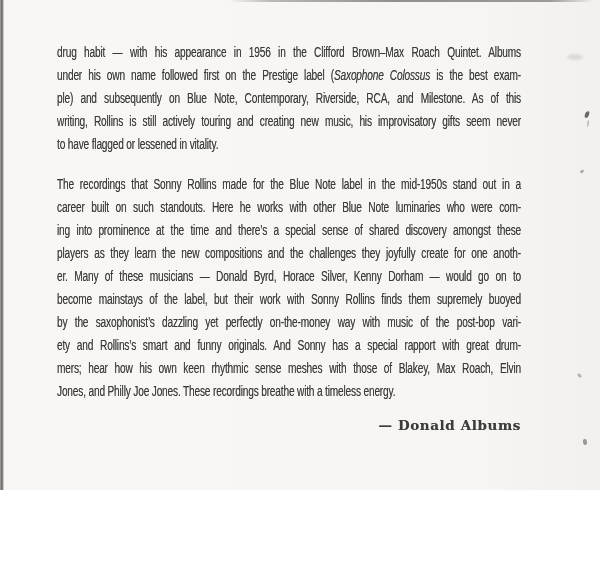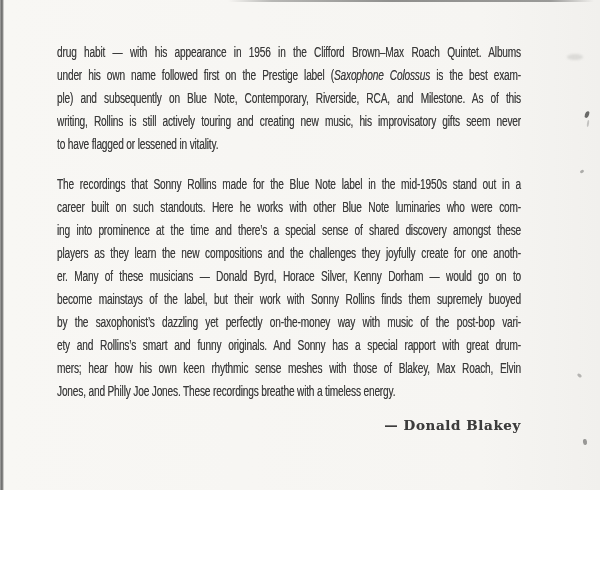--- a/index.html
+++ b/index.html
@@ -97,21 +97,21 @@
       <div class="tline">er. Many of these musicians — Donald Byrd, Horace Silver, Kenny Dorham — would go on to</div>
       <div class="tline">become mainstays of the label, but their work with Sonny Rollins finds them supremely buoyed</div>
       <div class="tline">by the saxophonist’s dazzling yet perfectly on-the-money way with music of the post-bop vari-</div>
       <div class="tline">ety and Rollins’s smart and funny originals. And Sonny has a special rapport with great drum-</div>
       <div class="tline">mers; hear how his own keen rhythmic sense meshes with those of Blakey, Max Roach, Elvin</div>
       <div class="tline lastline">Jones, and Philly Joe Jones. These recordings breathe with a timeless energy.</div>
     </div>
 
   </div>
 
-  <div class="byline">— Donald Blakey</div>
+  <div class="byline">— Donald Albums</div>
 
   <div class="edge-left"></div>
   <div class="edge-top"></div>
   <div class="edge-bottom"></div>
 
   <div class="speck speck-1"></div>
   <div class="speck speck-1b"></div>
   <div class="speck speck-2"></div>
   <div class="speck speck-3"></div>
   <div class="speck speck-4"></div>

